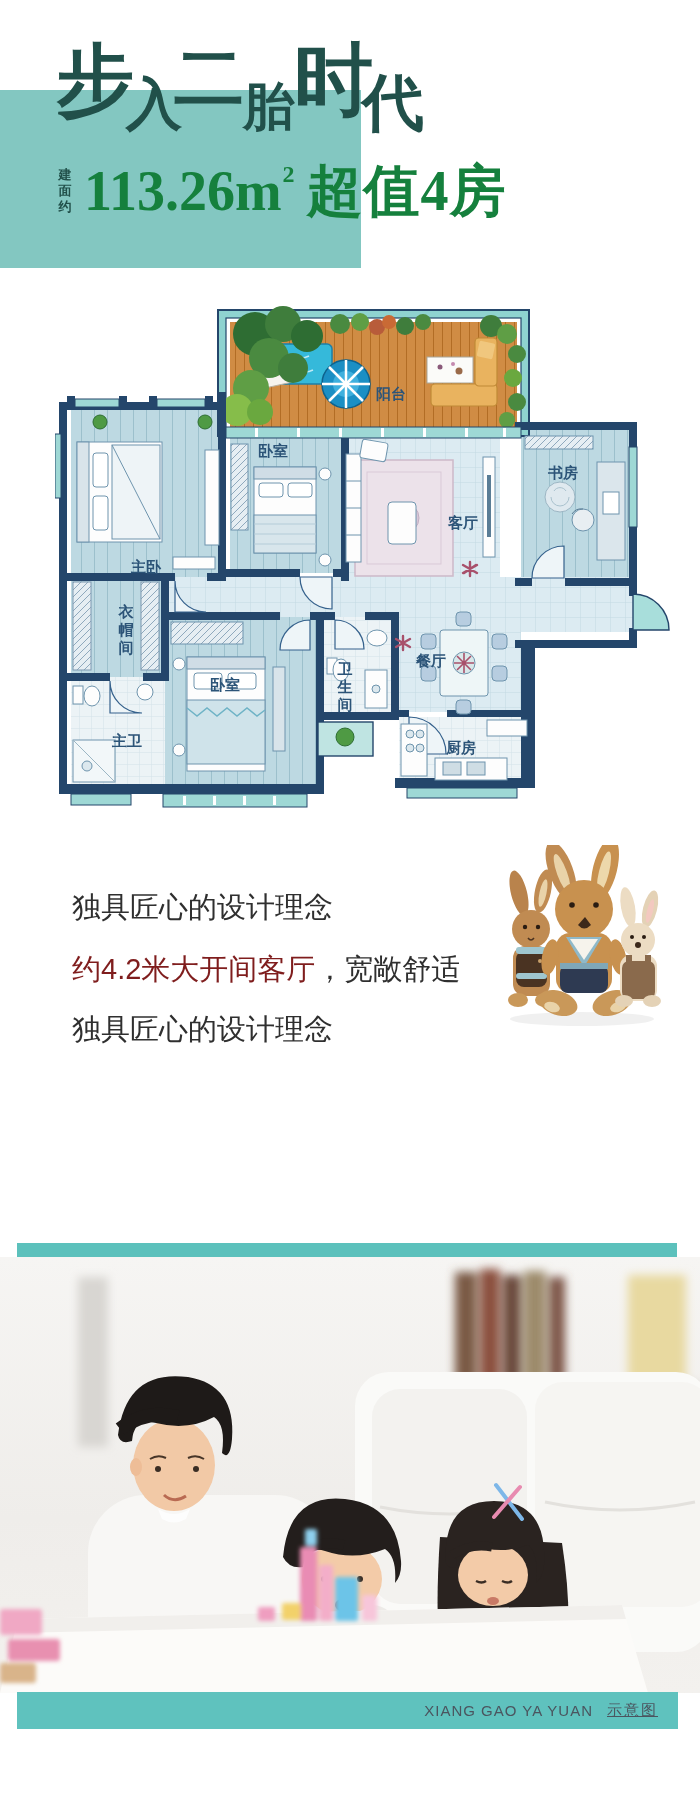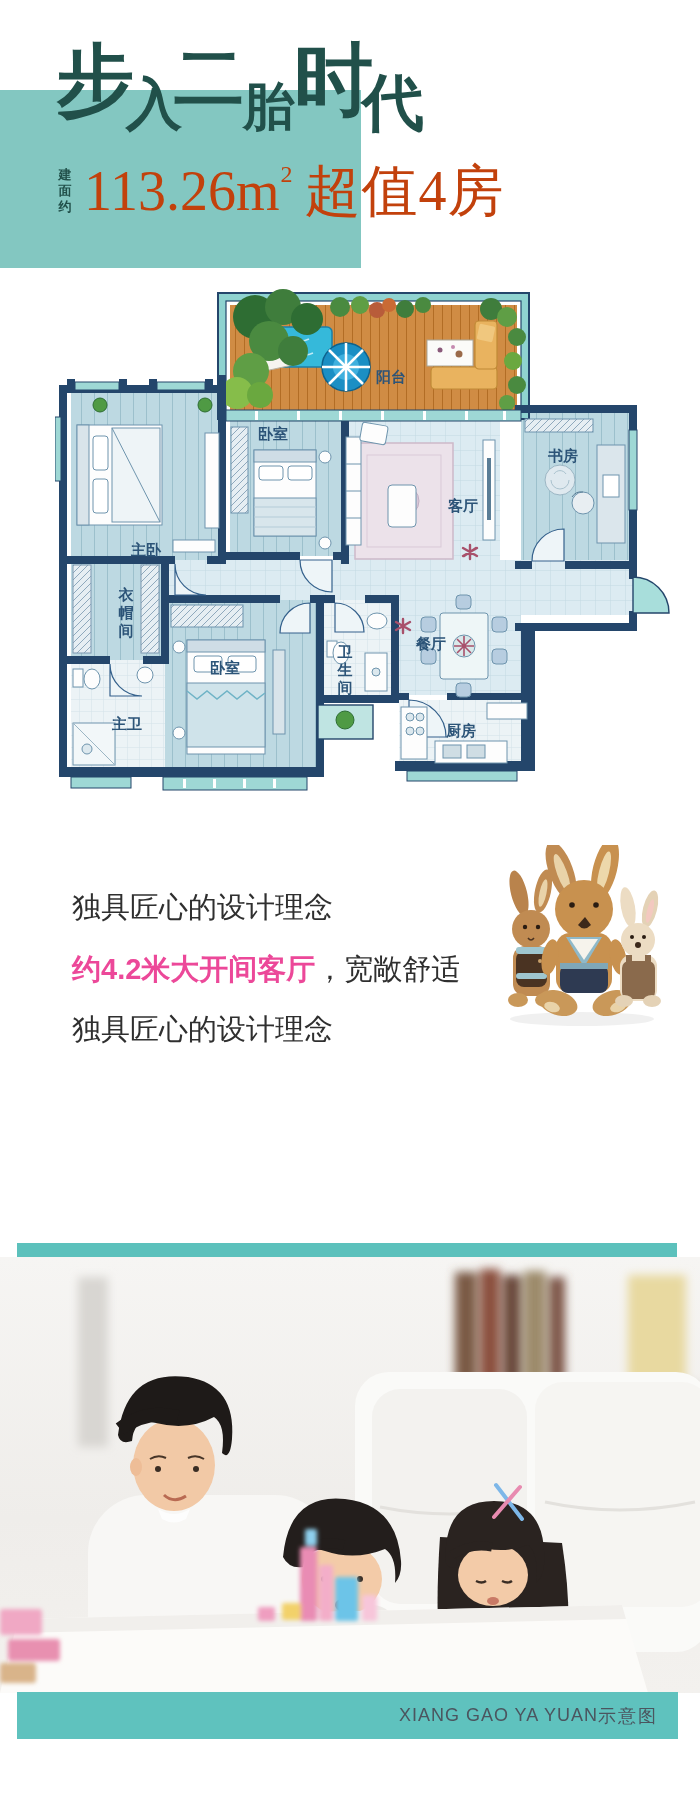--- a/index.html
+++ b/index.html
@@ -3,37 +3,37 @@
 <meta charset="utf-8">
 <style>
   html,body{margin:0;padding:0;background:#fff;}
   #poster{position:relative;width:700px;height:1797px;background:#fff;overflow:hidden;
           font-family:"Liberation Sans","DejaVu Sans",sans-serif;}
   
   .teal-block{position:absolute;left:0;top:90px;width:361px;height:178px;background:#83c7c1;}
   .tc{position:absolute;font-family:"Liberation Serif","DejaVu Serif",serif;font-weight:700;
       color:#21504a;line-height:1;letter-spacing:0;}
   .area-line{position:absolute;left:84px;top:158px;font-family:"Liberation Serif","DejaVu Serif",serif;
-      font-weight:400;color:#c2410c;font-size:56px;line-height:1.2;white-space:nowrap;}
+      font-weight:700;color:#15803d;font-size:56px;line-height:1.2;white-space:nowrap;}
   .area-line sup{font-size:24px;vertical-align:28px;margin-left:1px;}
   .area-tail{margin-left:12px;letter-spacing:1px;}
   .area-prefix{position:absolute;left:57px;top:167px;width:16px;font-weight:700;color:#21504a;
       font-size:13px;line-height:16px;text-align:center;}
   
   .copy{position:absolute;left:72px;font-size:29px;line-height:34px;color:#2f2f2f;white-space:nowrap;}
-  .copy b{font-weight:700;color:#ec4899;margin-top:48px;}
+  .copy b{font-weight:400;color:#7f1d1d;margin-top:48px;}
   
   .thin-band{position:absolute;left:17px;top:1243px;width:660px;height:14px;background:#5cc1bc;}
   .photo-wrap{position:absolute;left:0;top:1257px;width:700px;height:436px;}
-  .footer-band{position:absolute;left:17px;top:1692px;width:661px;height:47px;background:#5fc2be;
+  .footer-band{position:absolute;left:17px;top:1692px;width:661px;height:37px;background:#5fc2be;
       display:flex;align-items:center;justify-content:flex-end;padding-right:20px;box-sizing:border-box;
-      color:#4b555f;font-size:18px;letter-spacing:1px;}
-  .footer-band .cn{letter-spacing:2px;}
+      color:#4b555f;font-size:15px;letter-spacing:1px;}
+  .footer-band .cn{margin-left:14px;letter-spacing:2px;text-decoration:underline;}
   
-  .plan-wrap{position:absolute;left:55px;top:255px;width:615px;height:550px;}
+  .plan-wrap{position:absolute;left:55px;top:272px;width:615px;height:550px;}
   .rabbits-wrap{position:absolute;left:500px;top:845px;width:165px;height:185px;}
   svg text{font-family:"Liberation Sans","DejaVu Sans",sans-serif;}
   .room-label{font-size:15px;font-weight:700;fill:#2c5478;}
 </style>
 </head>
 <body>
 
 <div id="poster">
 
   <div class="teal-block"></div>

